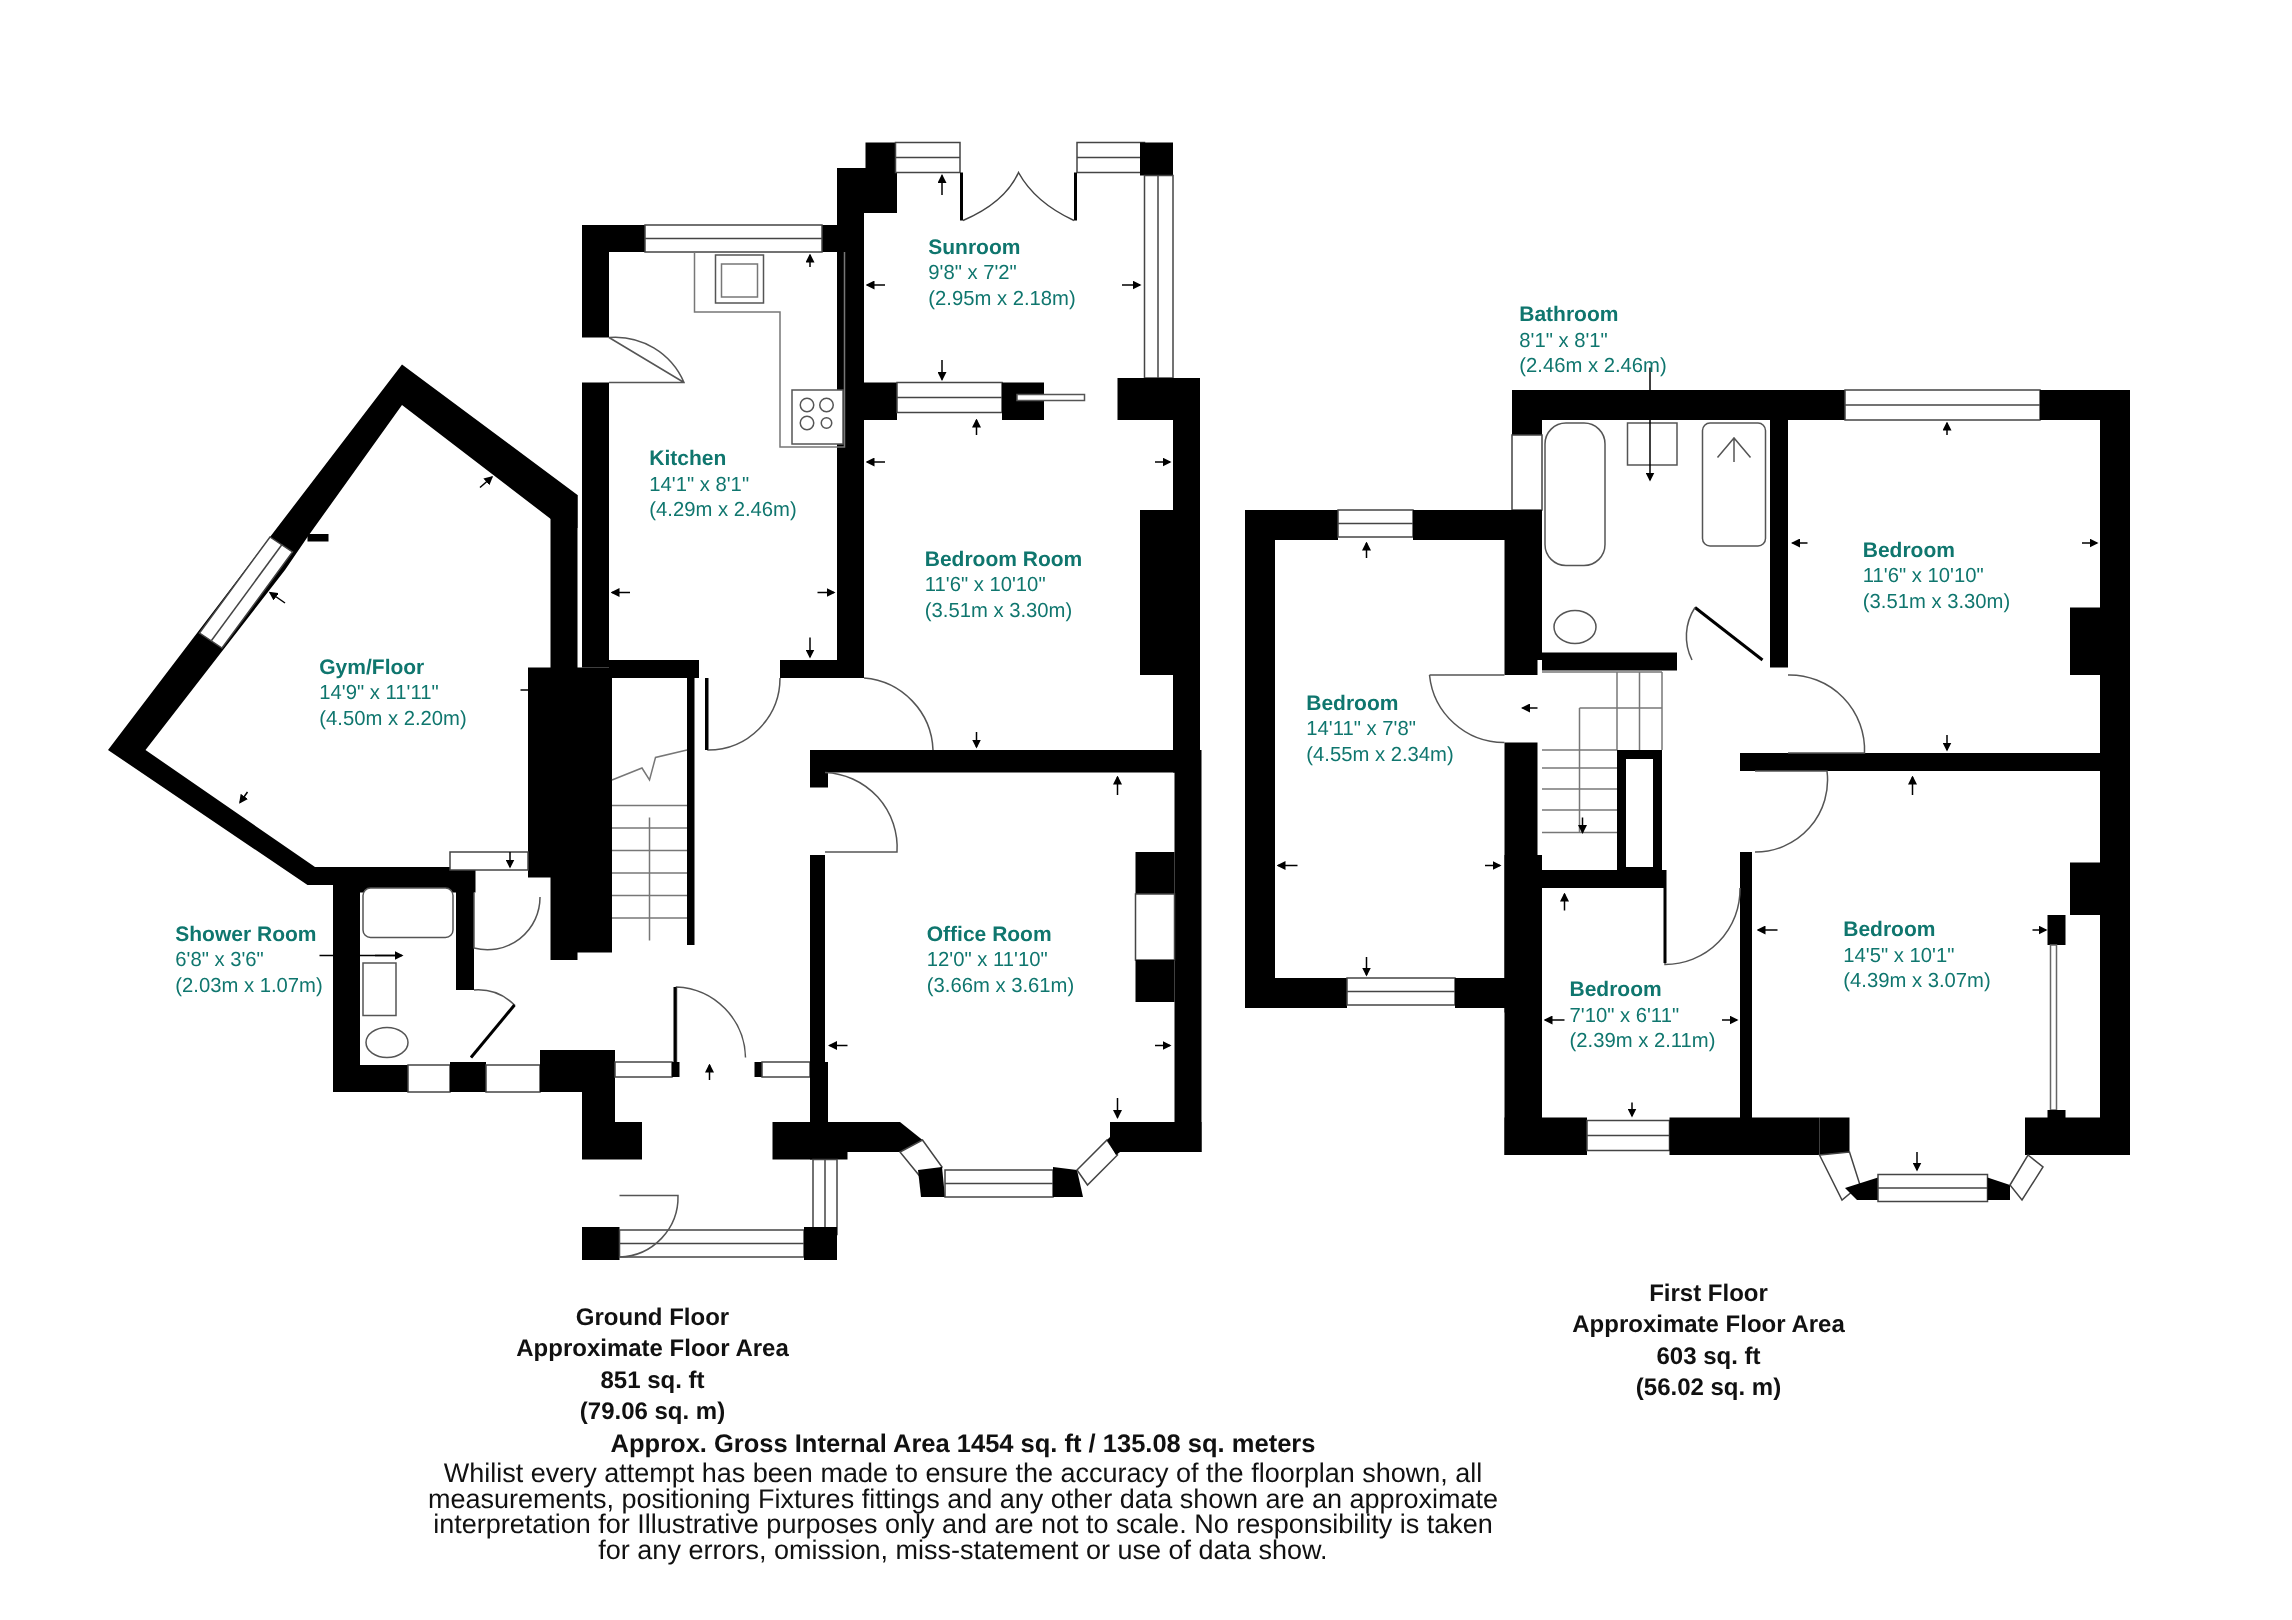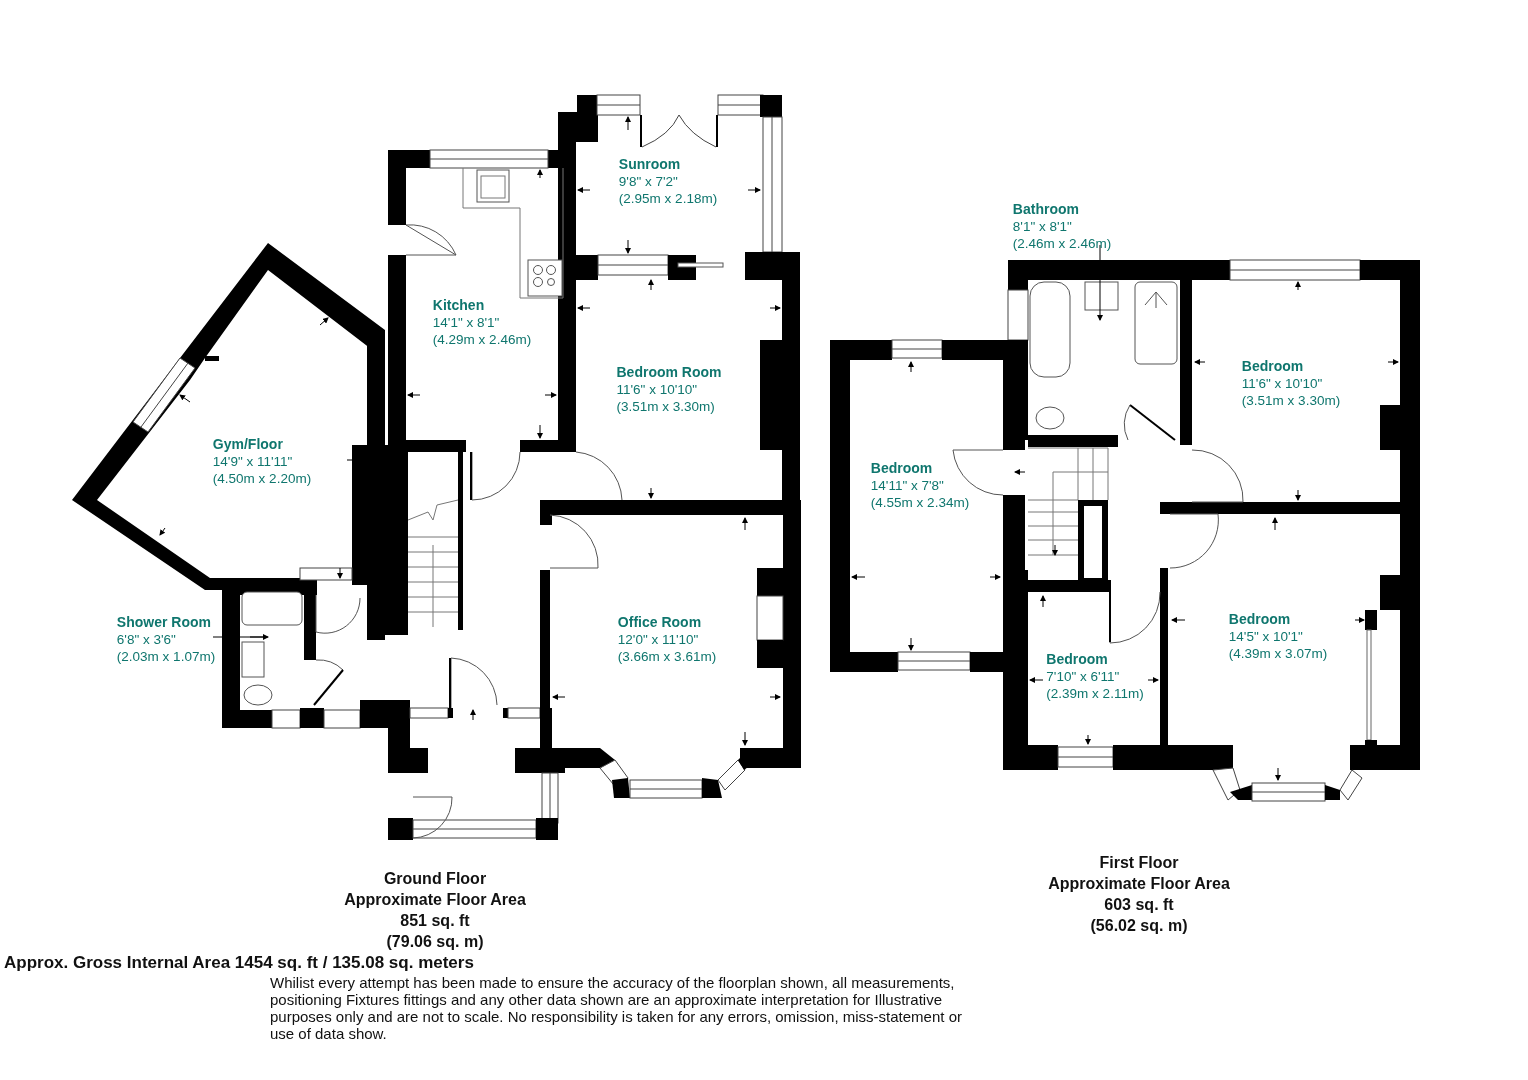--- a/index.html
+++ b/index.html
@@ -3,23 +3,23 @@
 <meta charset="utf-8">
 <style>
   html, body { margin:0; padding:0; background:#ffffff; }
   body { width:1528px; height:1080px; position:relative; overflow:hidden; font-family:"Liberation Sans", sans-serif; color:#111; }
   #plan { position:absolute; left:0; top:0; width:1528px; height:1080px; }
   .lbl { position:absolute; text-align:left; line-height:17px; font-size:13.5px; color:#0f766e; transform:translateX(-50%); white-space:nowrap; }
   .lbl .name { font-weight:bold; font-size:14px; display:block; }
   .lbl .dim { display:block; }
   .floor-caption { position:absolute; text-align:center; font-weight:bold; font-size:16px; line-height:21px; transform:translateX(-50%); white-space:nowrap; }
   .floor-caption span { display:block; }
-  .footer { position:absolute; left:4px; width:1252px; top:952px; text-align:left; }
+  .footer { position:absolute; left:16px; width:1252px; top:952px; text-align:center; }
   .footer .gross { font-weight:bold; font-size:17px; line-height:22px; }
-  .footer .disclaimer { font-size:15px; line-height:17px; width:720px; margin:0 auto; }
+  .footer .disclaimer { font-size:18px; line-height:17px; width:720px; margin:0 auto; }
 </style>
 </head>
 <body>
 
 <svg id="plan" viewBox="0 0 1528 1080" xmlns="http://www.w3.org/2000/svg">
   <defs>
     <marker id="ah" markerWidth="6" markerHeight="6" refX="5" refY="3" orient="auto">
         <path d="M0,0 L6,3 L0,6 z" fill="#000"></path>
       </marker>
   </defs>

